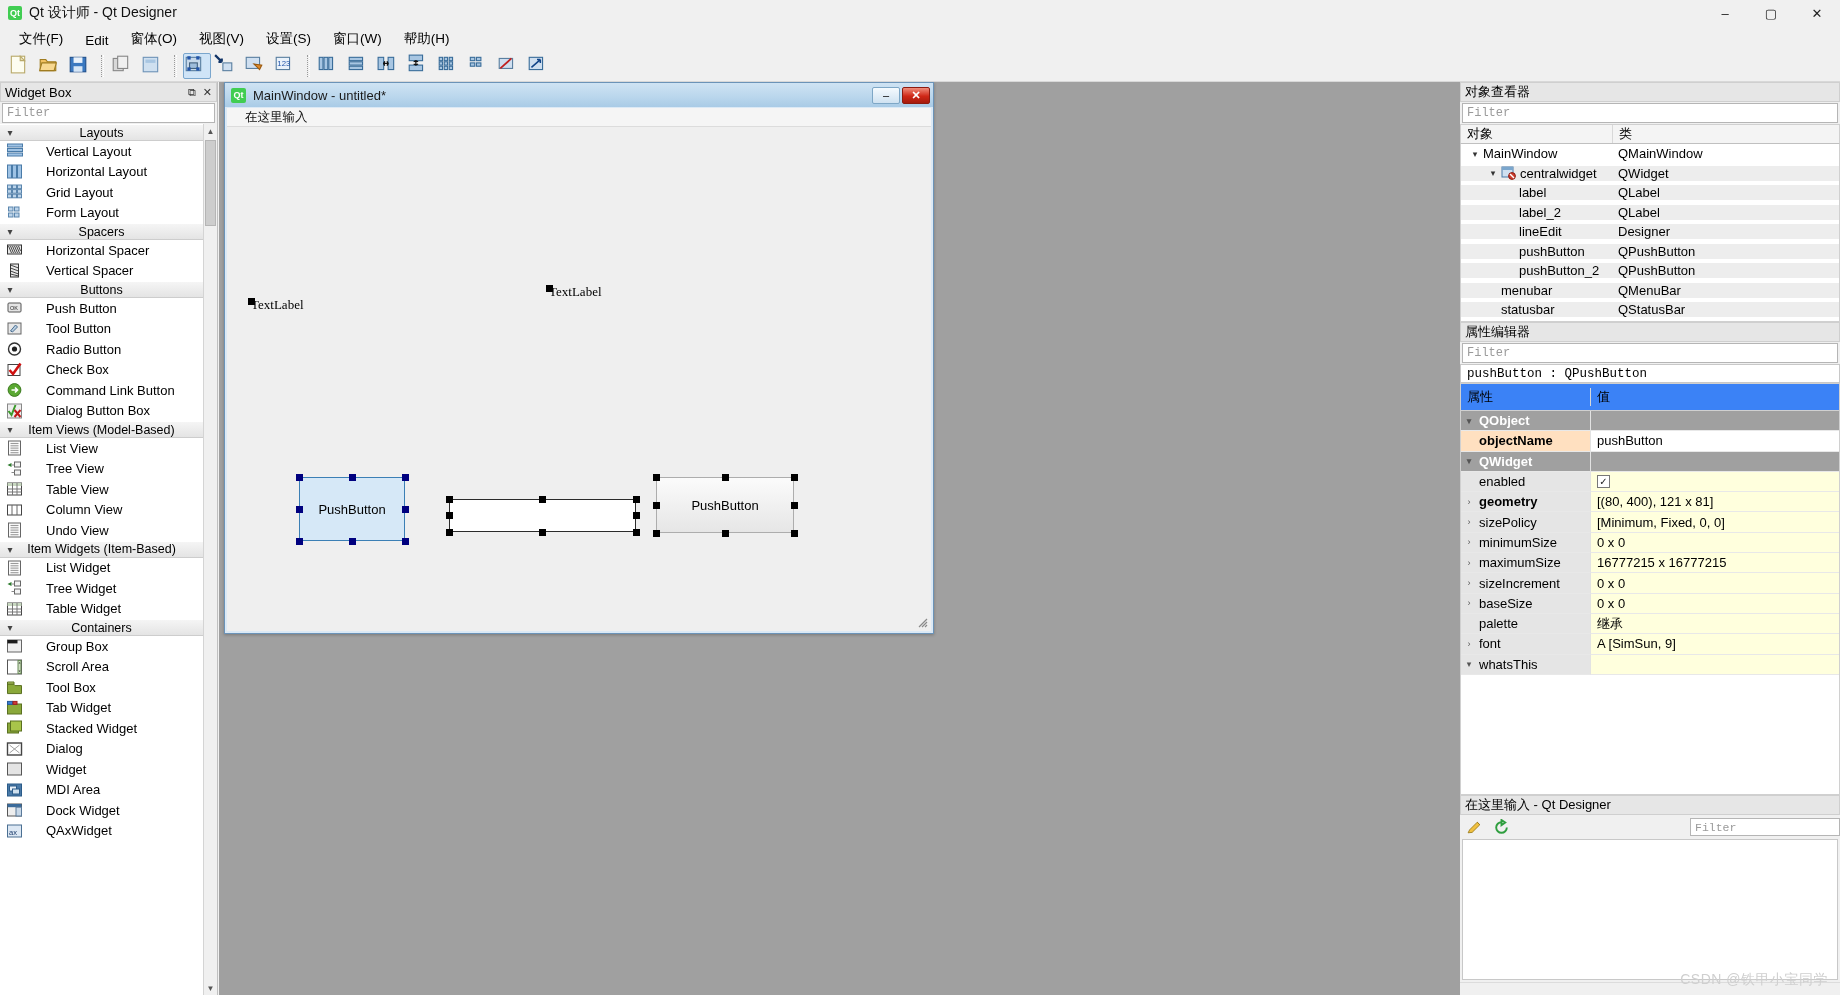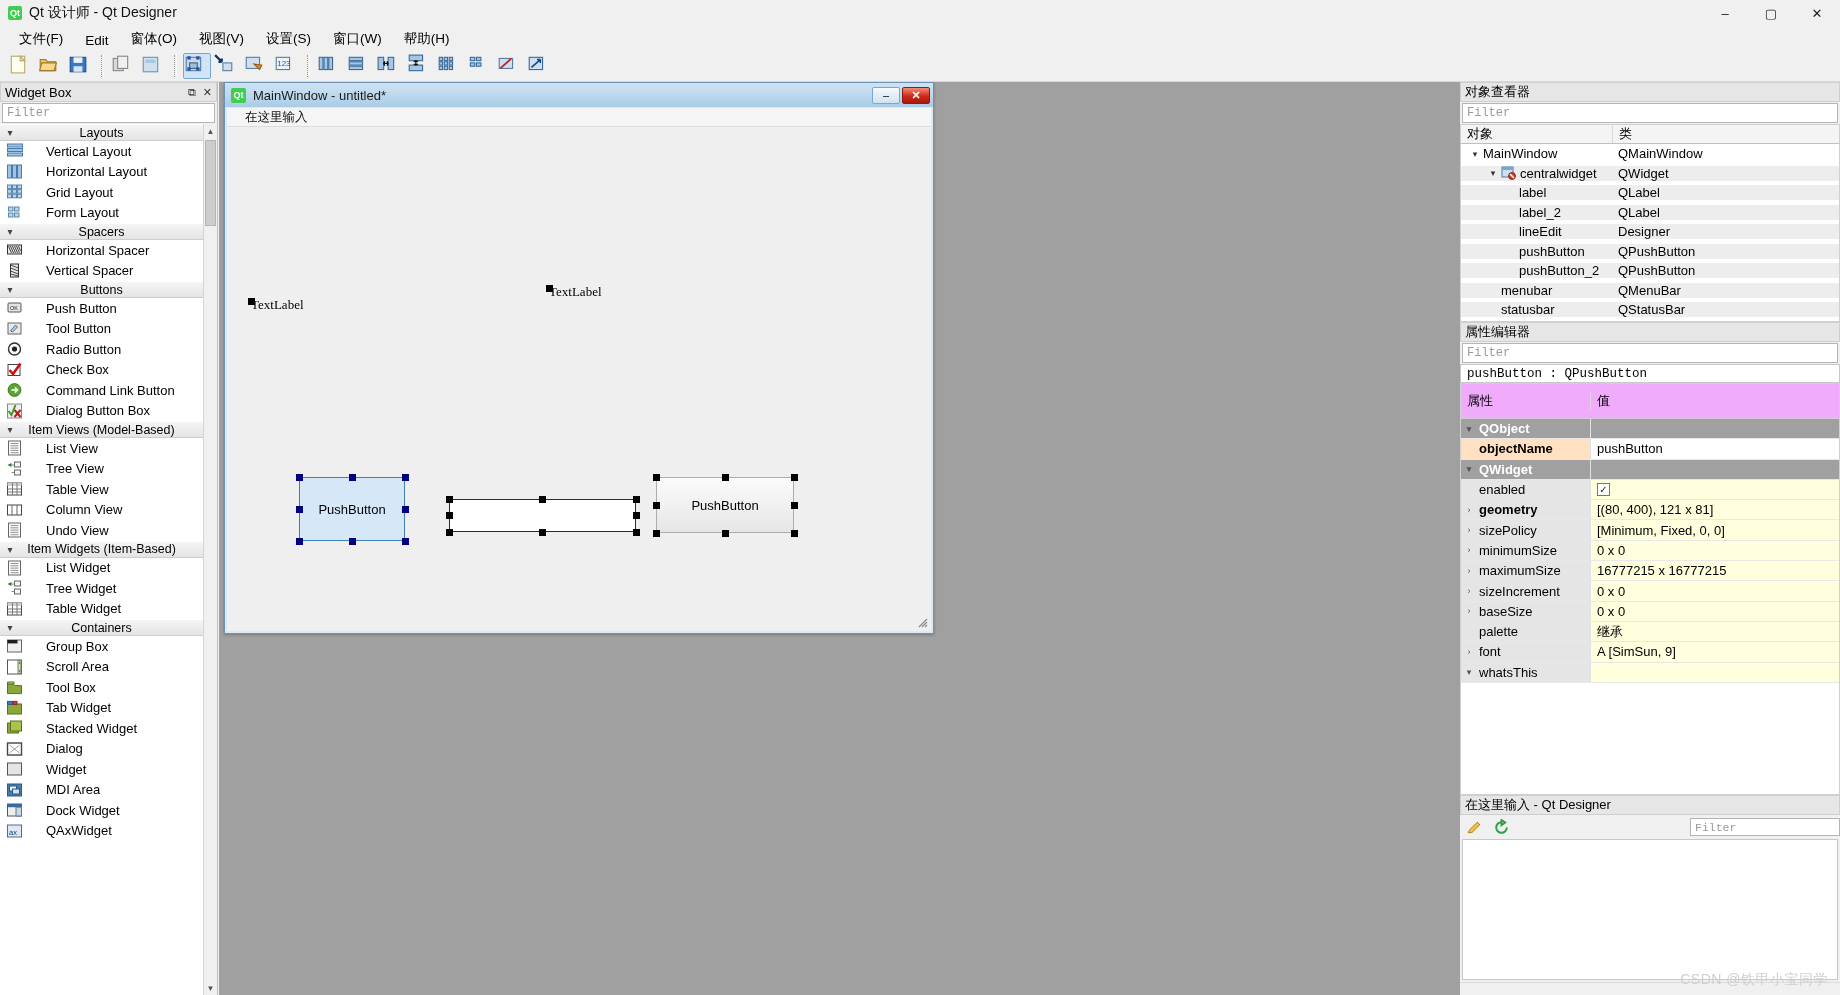--- a/index.html
+++ b/index.html
@@ -195,21 +195,21 @@
     width: 15px; height: 14px; margin-right: 4px; flex: 0 0 auto;
   }
 
   .prop-editor { flex: 1; display: flex; flex-direction: column; min-height: 0; }
   .prop-objline {
     height: 19px; border: 1px solid #c8c8c8; background: #fff; margin: 0 0 0 0;
     display: flex; align-items: center; padding-left: 6px;
     font-family: "Liberation Mono", monospace; font-size: 12.5px;
   }
   .prop-head {
-    display: flex; height: 36px; background: #f0abfc; border: 1px solid #d0d0d0;
+    display: flex; height: 28px; background: #3b82f6; border: 1px solid #d0d0d0;
     font-size: 13px; align-items: center;
   }
   .prop-head .pc1 { width: 130px; padding-left: 6px; border-right: 1px solid #d8d8d8; }
   .prop-head .pc2 { flex: 1; padding-left: 6px; }
   .prop-body {
     flex: 1; overflow: hidden; border: 1px solid #d0d0d0; border-top: none; background: #fff;
   }
   .prop-row { display: flex; height: 20.3px; align-items: stretch; font-size: 13px; }
   .prop-row .pname {
     width: 130px; display: flex; align-items: center;

